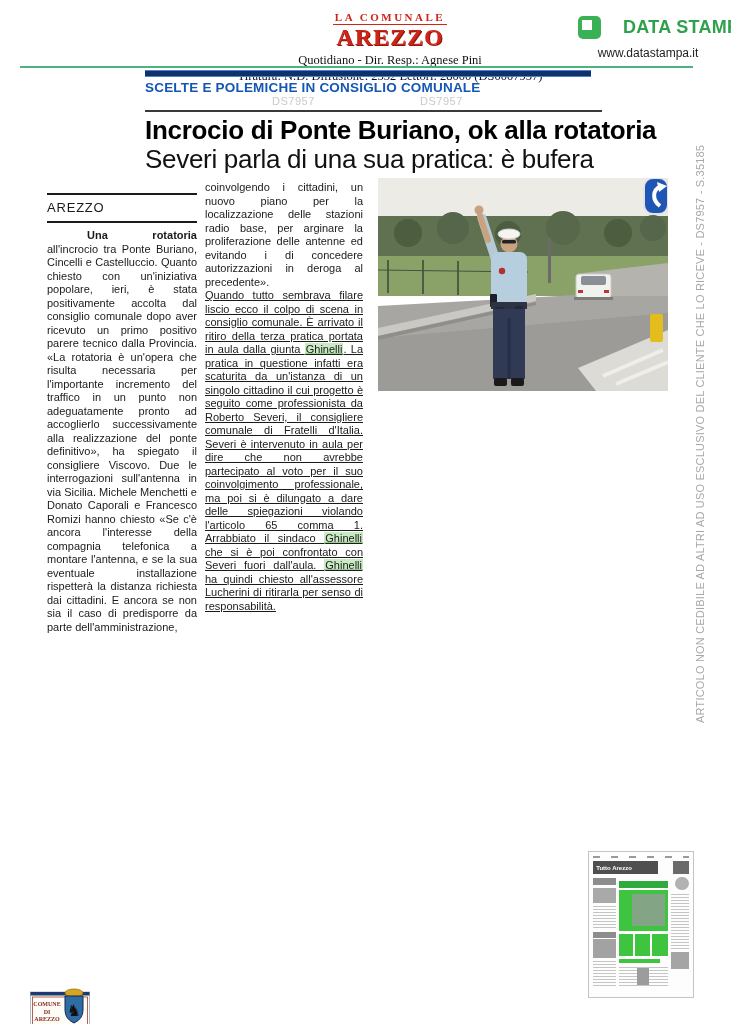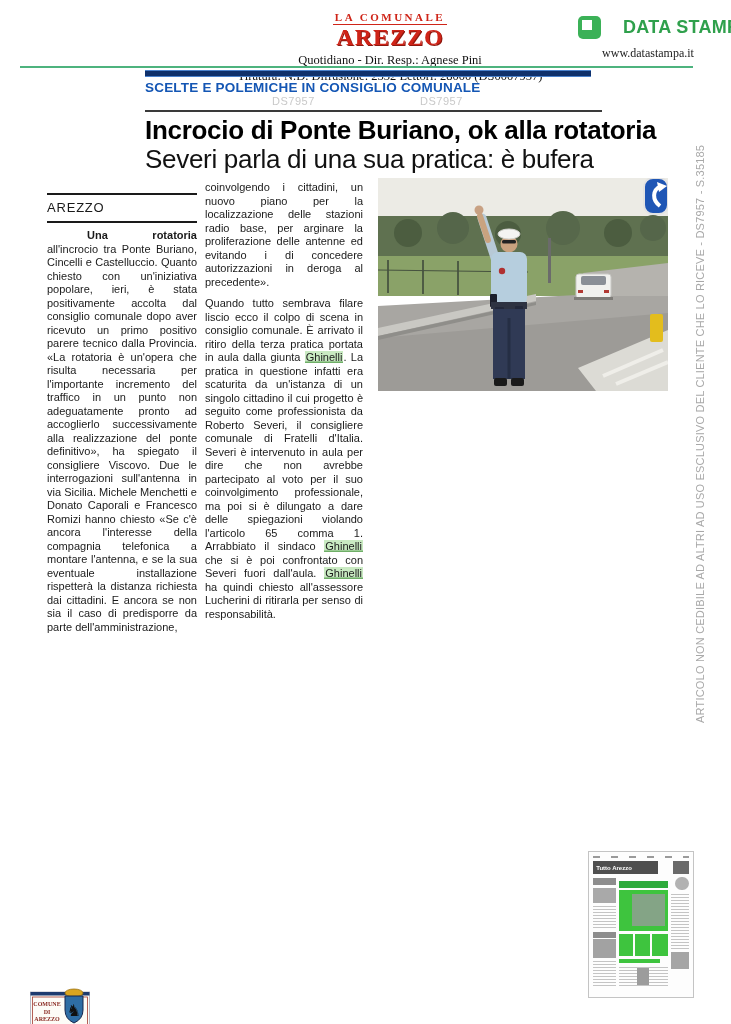--- a/index.html
+++ b/index.html
@@ -22,21 +22,21 @@
                 color:#cf2418; letter-spacing:1px; line-height:1; margin-top:0px;
                 text-shadow:1px 1px 0 #8e170e; }
   .mast-info { font-family:"Liberation Serif", serif; font-size:12.5px; color:#111; margin-top:4px; }
   .mast-info2 { font-family:"Liberation Serif", serif; font-size:12.5px; color:#111; margin-top:1px; }
 
   .ds-block { position:absolute; left:578px; top:16px; width:140px; text-align:center; }
   .ds-row { display:flex; align-items:center; justify-content:flex-start; gap:22px; }
   .ds-icon { width:23px; height:23px; background:#3bb157; border-radius:5px; position:relative; flex:0 0 auto; }
   .ds-icon::after { content:""; position:absolute; left:4px; top:4px; width:10px; height:10px; background:#ffffff; }
   .ds-name { font-size:18px; font-weight:bold; color:#2fa04c; letter-spacing:0.3px; white-space:nowrap; }
-  .ds-site { font-family:Liberation Serif, serif; font-size:12px; color:#222; margin-top:7px; }
+  .ds-site { font-family:Liberation Sans, sans-serif; font-size:12px; color:#222; margin-top:7px; }
 
   .rule-green { position:absolute; left:20px; top:66px; width:673px; height:2px; background:#4db37e; }
   .bar-navy { position:absolute; left:145px; top:70px; width:446px; height:7px;
               background:linear-gradient(to bottom,#4b82cc 0 1px,#10316b 1px 6px,#4b82cc 6px 7px); }
 
   .kicker { position:absolute; left:145px; top:80px; font-size:13.5px; font-weight:bold;
             color:#1456b4; letter-spacing:0.2px;text-align:center; }
   .wm { position:absolute; font-size:11px; color:#c9c9c9; letter-spacing:0.5px; }
   .wm1 { left:272px; top:95px; } .wm2 { left:420px; top:95px; }
   .rule-thin { position:absolute; left:145px; top:110px; width:457px; height:1.5px; background:#3a3a3a; }
@@ -47,21 +47,21 @@
                     font-weight:normal; color:#111; letter-spacing:-0.3px; }
 
   
   .dateline { position:absolute; left:47px; top:193px; width:150px;
               border-top:2px solid #1a1a1a; border-bottom:2px solid #1a1a1a;
               padding:5px 0 6px; font-size:13px; letter-spacing:0.8px; color:#1a1a1a; }
   .col { position:absolute; font-size:11px; line-height:13.5px; text-align:justify;
          color:#1a1a1a; hyphens:auto; -webkit-hyphens:auto; }
   .col1 { left:47px; top:229px; width:150px; }
   .col2 { left:205px; top:181px; width:158px; }
-  .col p + p { margin-top:8px; }
+  .col p + p { margin-top:0;text-decoration:underline; }
   .lead-bold { font-weight:bold;padding-left:40px; }
   .hl { background:#c9eac2; box-shadow:inset 0 -1.5px 0 #6fae67; padding:0 1px; }
 
   
   .photo { position:absolute; left:378px; top:178px; width:290px; height:213px; }
 
   
   .v-note { position:absolute; left:694px; top:198px; height:525px; width:18px;
             writing-mode:vertical-rl; transform:rotate(180deg);
             font-size:11px; color:#a8a8a8; letter-spacing:0.2px; white-space:nowrap; }

